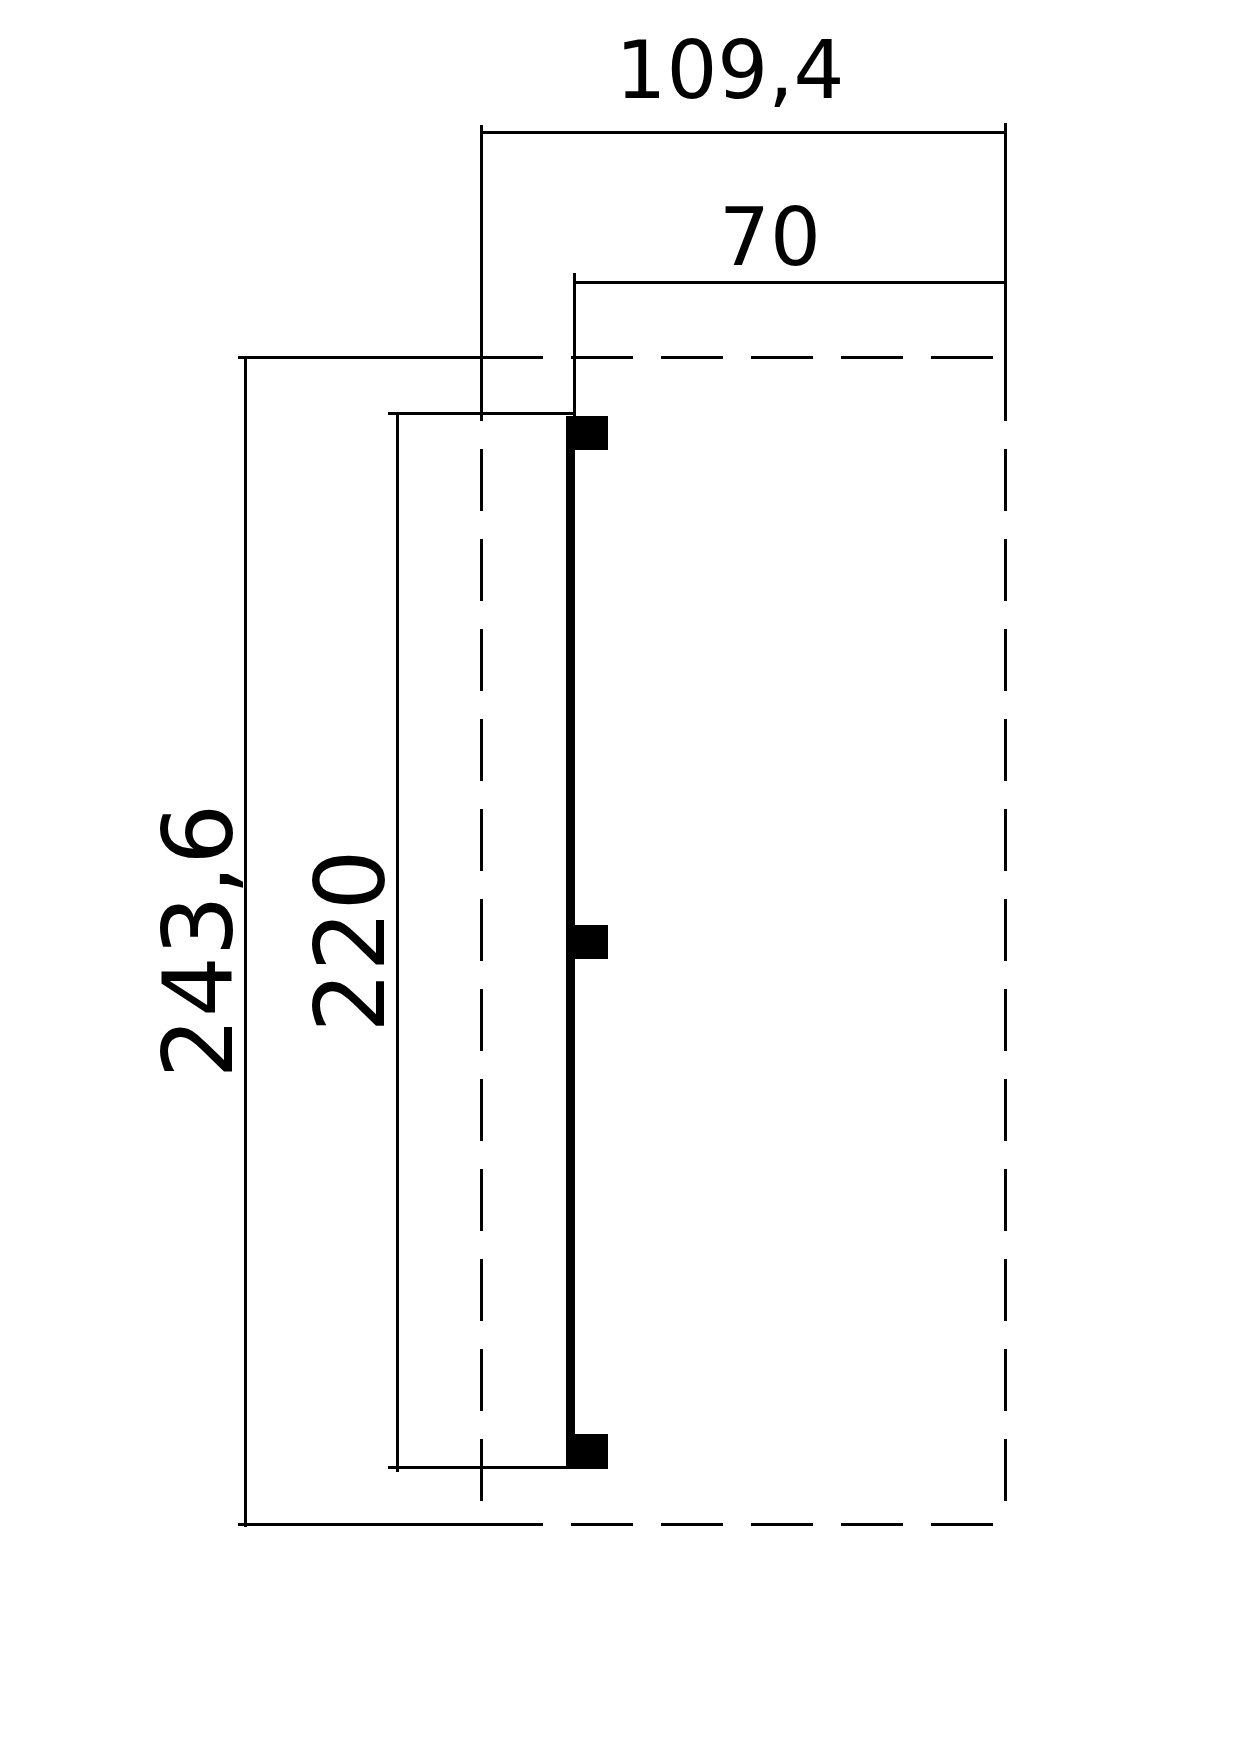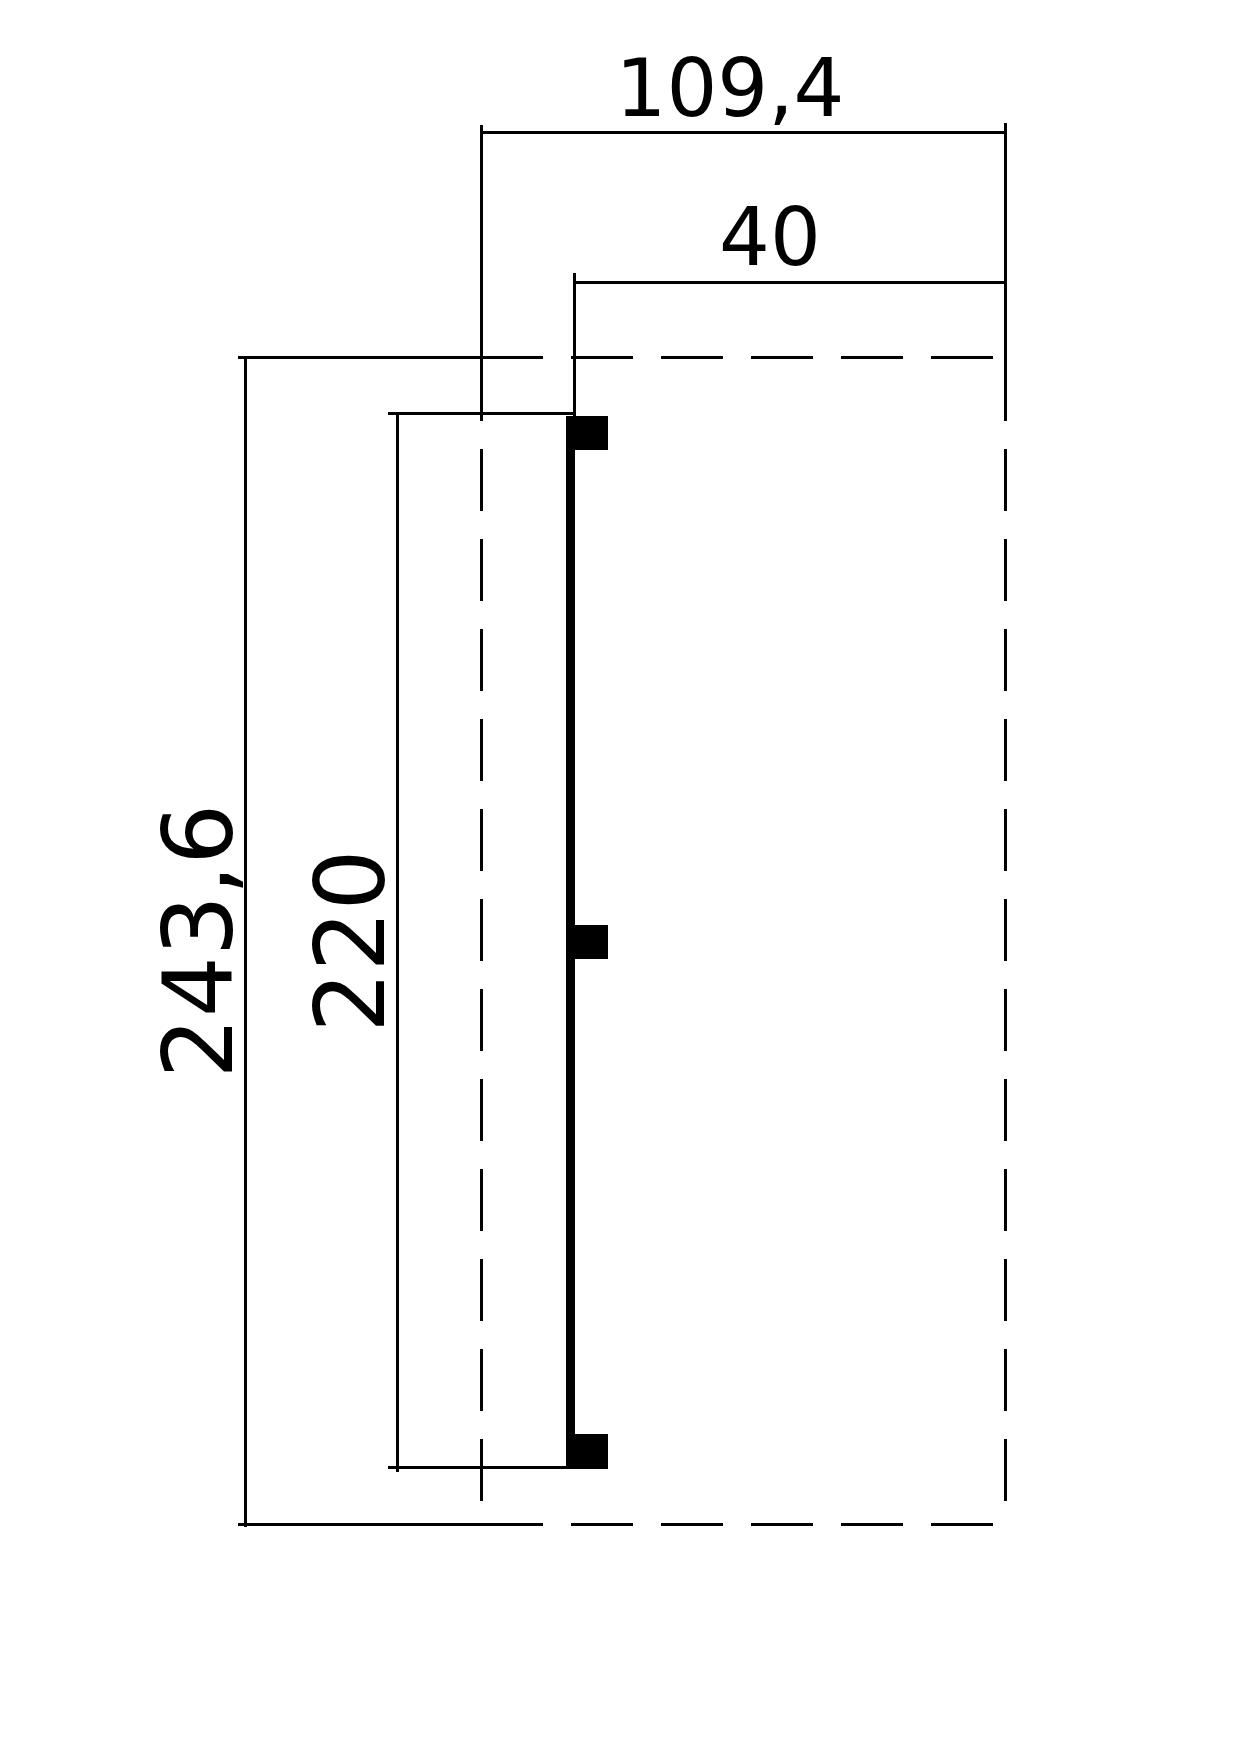--- a/index.html
+++ b/index.html
@@ -42,23 +42,23 @@
     line-height:110px;
     height:110px;
     transform:rotate(-90deg);
   }
 </style>
 </head>
 <body>
 
 <div class="canvas">
 
-  <div class="dim-label horiz" style="left:455px;top:44px;width:550px;">109,4</div>
+  <div class="dim-label horiz" style="left:455px;top:26px;width:550px;">109,4</div>
 
-  <div class="dim-label horiz" style="left:500px;top:193px;width:540px;">40</div>
+  <div class="dim-label horiz" style="left:500px;top:193px;width:540px;">70</div>
 
   <div class="dim-label vert" style="left:-1px;top:886px;width:400px;">243,6</div>
 
   <div class="dim-label vert" style="left:201px;top:886px;width:300px;">220</div>
 
   <div class="ln" style="left:481px;top:131px;width:525px;height:3px;"></div>
 
   <div class="ln" style="left:480px;top:125px;width:3px;height:234px;"></div>
 
   <div class="ln" style="left:1004px;top:123px;width:3px;height:236px;"></div>

